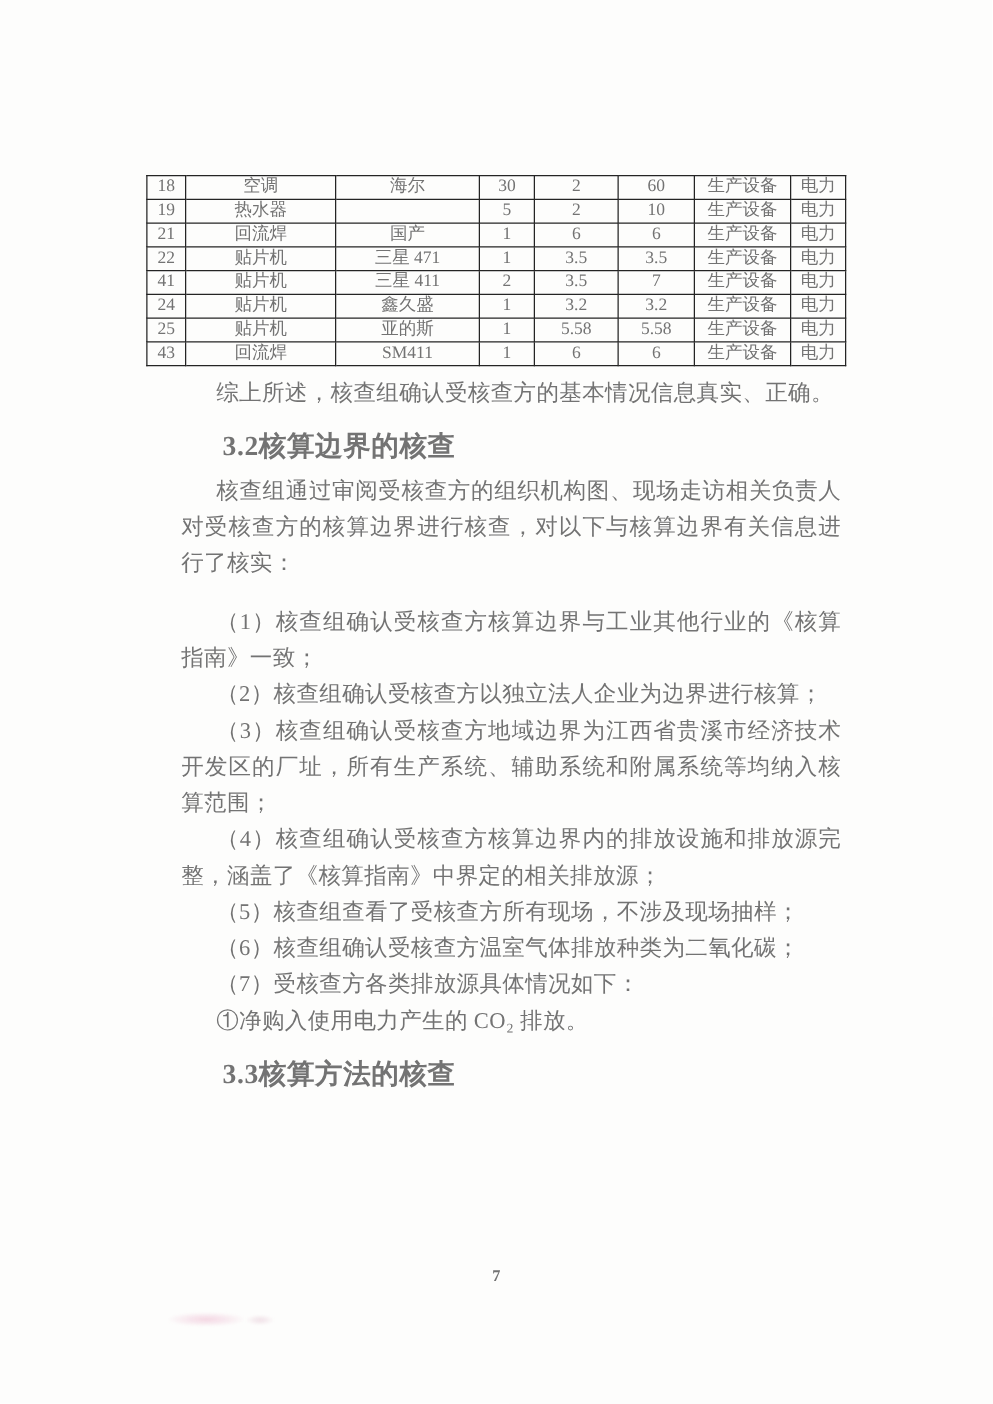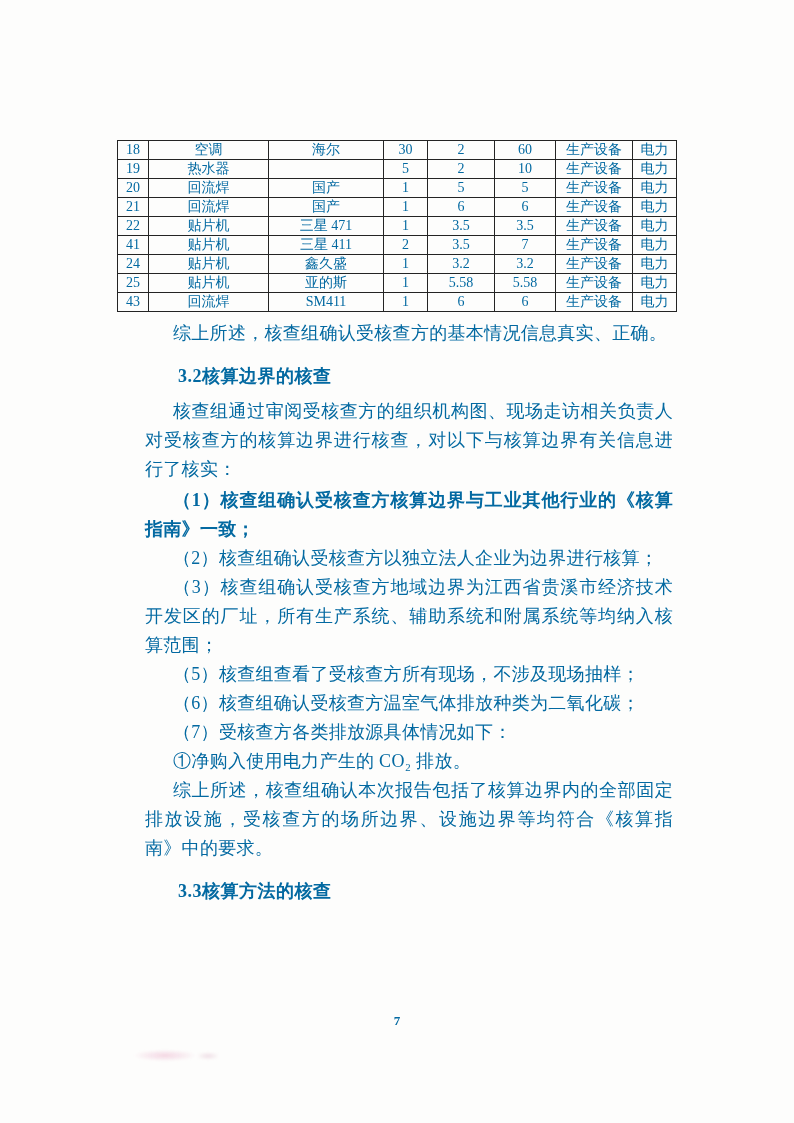--- a/index.html
+++ b/index.html
@@ -6,21 +6,21 @@
     margin: 0;
     padding: 0;
     background: #ffffff;
   }
   .page {
     position: relative;
     width: 794px;
     height: 1123px;
     background: #fdfdfc;
     font-family: "Liberation Serif", "DejaVu Serif", serif;
-    color: #0369a1;
+    color: #737373;
     overflow: hidden;
   }
   .content {
     position: absolute;
     top: 140px;
     left: 145px;
     width: 528px;
   }
   table.equip {
     border-collapse: collapse;
@@ -43,27 +43,27 @@
     margin: 0;
     font-size: 18px;
     line-height: 29px;
     text-align: justify;
     letter-spacing: 0.3px;
   }
   .ind { text-indent: 28px; }
   p.summary { margin-top: 7px; }
   h2.sec {
     margin: 15px 0 0 33px;
-    font-size: 18px;
+    font-size: 22px;
     line-height: 26px;
     font-weight: bold;
     letter-spacing: 0.5px;
   }
   p.intro { margin-top: 8px; }
-  p.first-item { margin-top: 2px; font-weight: bold; }
+  p.first-item { margin-top: 18px; }
   h2.sec33 { }
   p.intro33 { margin-top: 6px; }
   .page-number {
     position: absolute;
     top: 1013px;
     left: 0;
     right: 0;
     text-align: center;
     font-size: 13px;
     font-weight: bold;
@@ -119,30 +119,20 @@
           <td>19</td>
           <td>热水器</td>
           <td></td>
           <td>5</td>
           <td>2</td>
           <td>10</td>
           <td>生产设备</td>
           <td>电力</td>
         </tr>
         <tr>
-          <td>20</td>
-          <td>回流焊</td>
-          <td>国产</td>
-          <td>1</td>
-          <td>5</td>
-          <td>5</td>
-          <td>生产设备</td>
-          <td>电力</td>
-        </tr>
-        <tr>
           <td>21</td>
           <td>回流焊</td>
           <td>国产</td>
           <td>1</td>
           <td>6</td>
           <td>6</td>
           <td>生产设备</td>
           <td>电力</td>
         </tr>
         <tr>
@@ -200,25 +190,25 @@
 
     <p class="ind summary">综上所述，核查组确认受核查方的基本情况信息真实、正确。</p>
 
     <h2 class="sec">3.2核算边界的核查</h2>
 
     <p class="ind intro">核查组通过审阅受核查方的组织机构图、现场走访相关负责人对受核查方的核算边界进行核查，对以下与核算边界有关信息进行了核实：</p>
 
     <p class="ind first-item">（1）核查组确认受核查方核算边界与工业其他行业的《核算指南》一致；</p>
     <p class="ind">（2）核查组确认受核查方以独立法人企业为边界进行核算；</p>
     <p class="ind">（3）核查组确认受核查方地域边界为江西省贵溪市经济技术开发区的厂址，所有生产系统、辅助系统和附属系统等均纳入核算范围；</p>
+    <p class="ind">（4）核查组确认受核查方核算边界内的排放设施和排放源完整，涵盖了《核算指南》中界定的相关排放源；</p>
     <p class="ind">（5）核查组查看了受核查方所有现场，不涉及现场抽样；</p>
     <p class="ind">（6）核查组确认受核查方温室气体排放种类为二氧化碳；</p>
     <p class="ind">（7）受核查方各类排放源具体情况如下：</p>
     <p class="ind">①净购入使用电力产生的 CO₂ 排放。</p>
-    <p class="ind">综上所述，核查组确认本次报告包括了核算边界内的全部固定排放设施，受核查方的场所边界、设施边界等均符合《核算指南》中的要求。</p>
 
     <h2 class="sec sec33">3.3核算方法的核查</h2>
 
 
   </div>
 
   <div class="smudge"></div>
   <div class="smudge2"></div>
 
   <div class="page-number">7</div>

